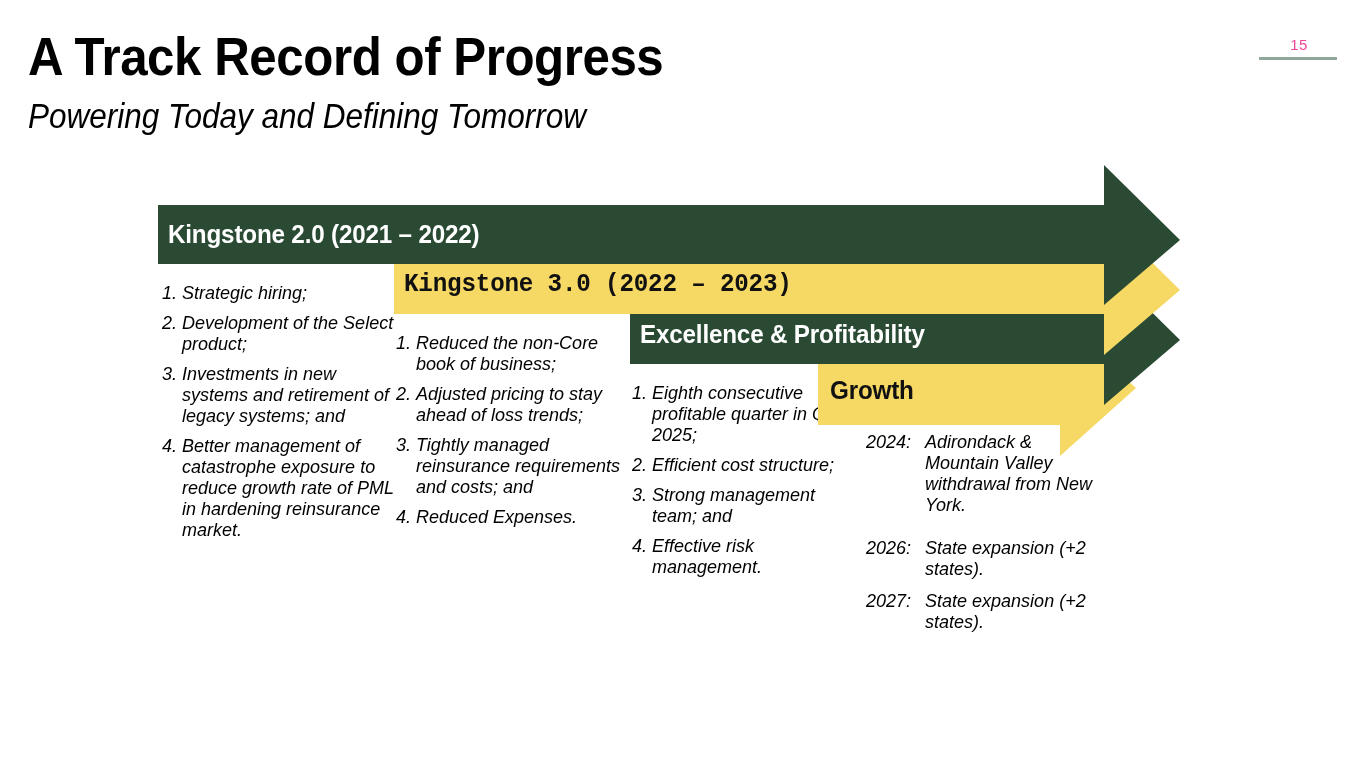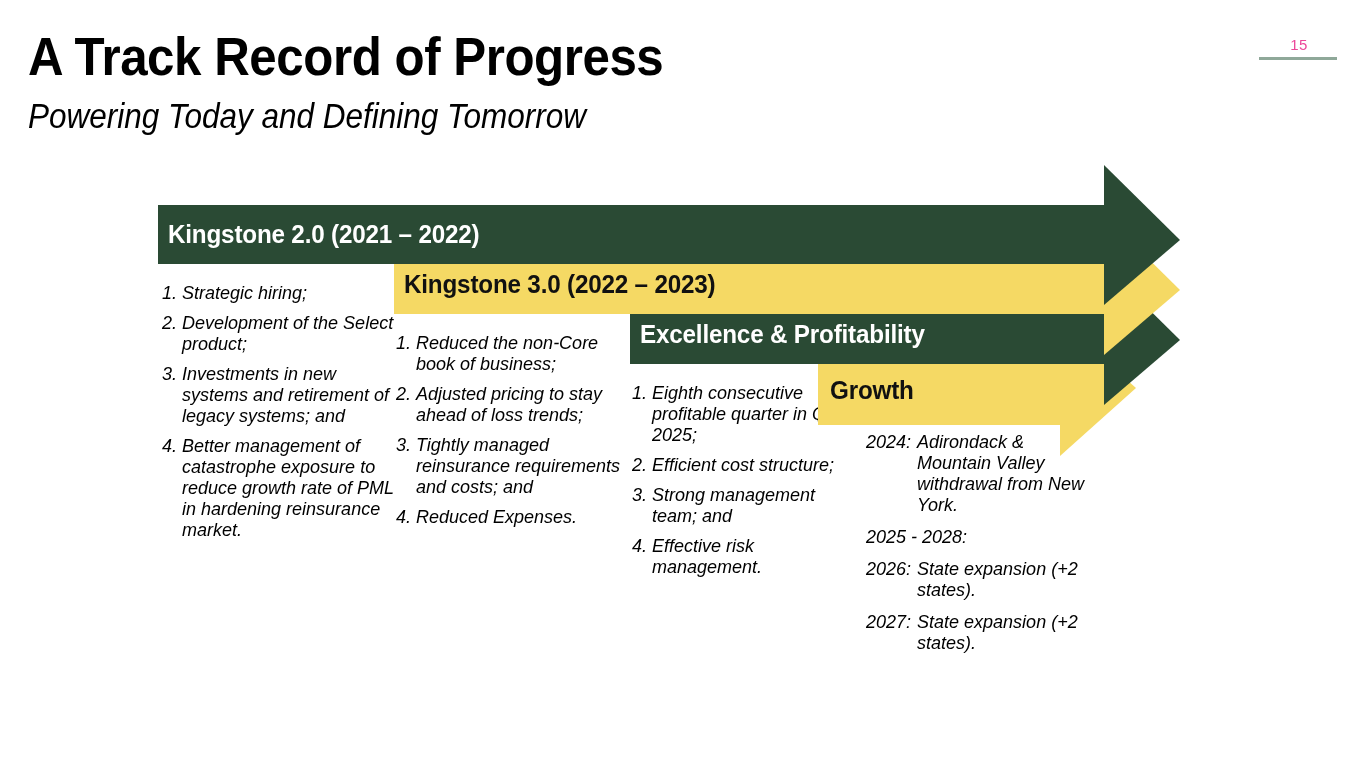--- a/index.html
+++ b/index.html
@@ -47,21 +47,21 @@
     overflow:visible;
   }
   .band .title {
     position:absolute; white-space:nowrap;
     font-weight:bold; letter-spacing:-0.2px;
     transform:scaleX(0.97); transform-origin:left center;
   }
 
   
   #band-1 { left:158px; top:165px; width:1024px; height:140px; z-index:4; }
-  #band-2 { left:394px; top:215px; width:788px; height:140px; z-index:3; }
+  #band-2 { left:394px; top:215px; width:788px; height:140px; z-index:3;font-family:Liberation Mono, monospace; }
   #band-3 { left:630px; top:265px; width:552px; height:140px; z-index:2; }
   #band-4 { left:818px; top:320px; width:320px; height:136px; z-index:1; }
 
   #band-1 .body { left:0; top:40px; width:946px; height:59px; background:#2A4A34; }
   #band-2 .body { left:0; top:40px; width:710px; height:59px; background:#F5D964; }
   #band-3 .body { left:0; top:40px; width:474px; height:59px; background:#2A4A34; }
   #band-4 .body { left:0; top:35px; width:242px; height:70px; background:#F5D964; }
 
   #band-1 .title { left:10px; top:40px; height:59px; line-height:59px;
                    font-size:25px; color:#ffffff; }
@@ -79,21 +79,21 @@
     flex:0 0 auto; white-space:nowrap; padding-right:5px;
   }
   .column .text { flex:1 1 auto; }
 
   #col-1 { left:162px; top:283px; width:232px; font-size:18px; line-height:1.17; }
   #col-2 { left:396px; top:333px; width:232px; font-size:18px; line-height:1.17; }
   #col-3 { left:632px; top:383px; width:232px; font-size:18px; line-height:1.17; }
   #col-4 { left:866px; top:432px; width:228px; font-size:18px; line-height:1.17; }
 
   #col-4 .marker { padding-right:6px; }
-  #col-4 .row { margin-bottom:11px; }
+  #col-4 .row { margin-bottom:11px;gap:8px; }
 </style>
 </head>
 <body>
 
 <div id="slide">
 
   <div id="page-title">A Track Record of Progress</div>
   <div id="page-subtitle">Powering Today and Defining Tomorrow</div>
 
   <div id="page-number-wrap">
@@ -186,21 +186,20 @@
         <span class="marker">4.</span>
         <span class="text">Effective risk management.</span>
       </div>
     </div>
   <div class="column" id="col-4">
       <div class="row">
         <span class="marker">2024:</span>
         <span class="text">Adirondack &amp; Mountain Valley withdrawal from New York.</span>
       </div>
       <div class="row">
-        <span class="marker">2025 - 2028:</span>
       </div>
       <div class="row">
         <span class="marker">2026:</span>
         <span class="text">State expansion (+2 states).</span>
       </div>
       <div class="row">
         <span class="marker">2027:</span>
         <span class="text">State expansion (+2 states).</span>
       </div>
     </div>

